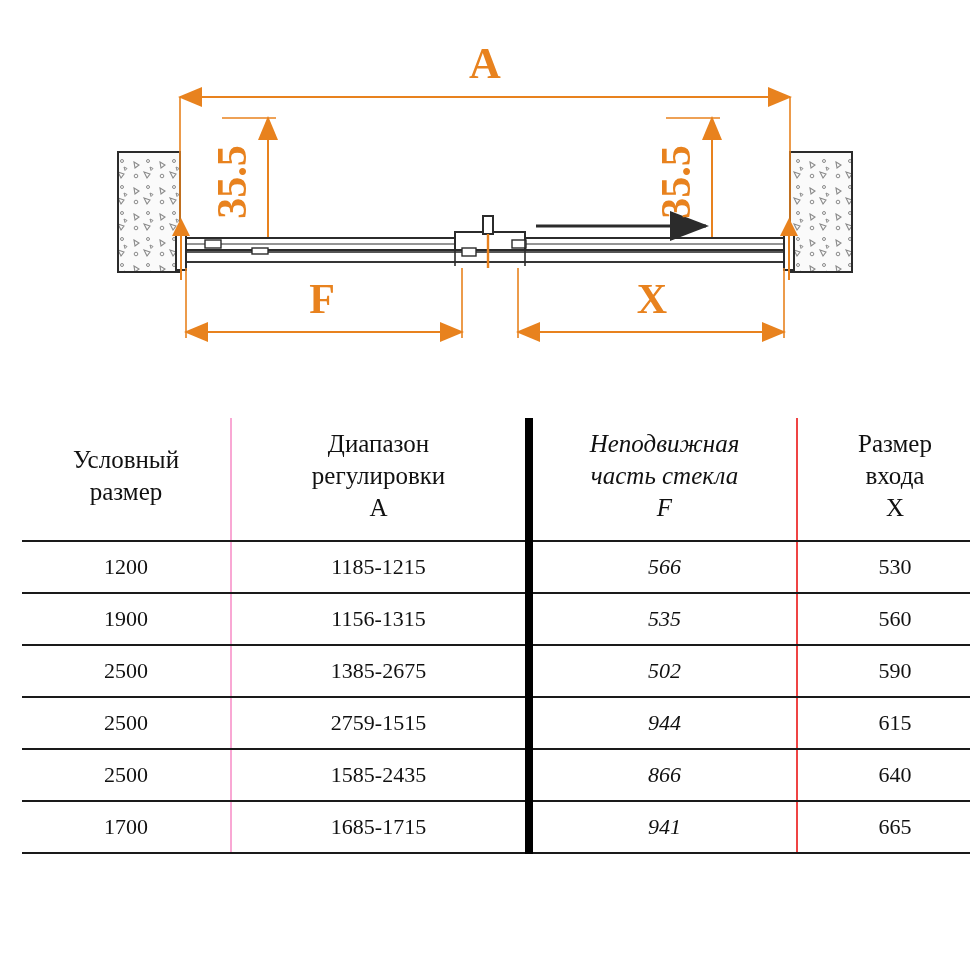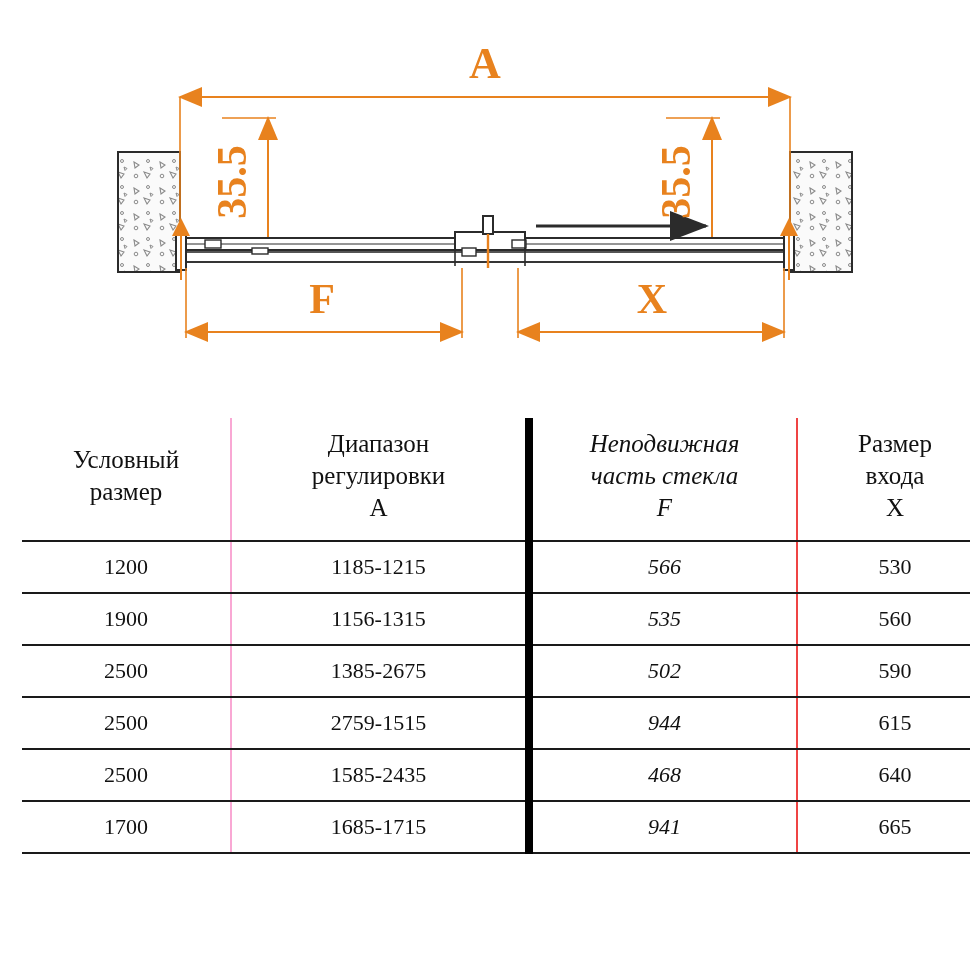--- a/index.html
+++ b/index.html
@@ -232,21 +232,21 @@
         </tr>
         <tr>
           <td class="c0">2500</td>
           <td class="c1">2759-1515</td>
           <td class="c2">944</td>
           <td class="c3">615</td>
         </tr>
         <tr>
           <td class="c0">2500</td>
           <td class="c1">1585-2435</td>
-          <td class="c2">468</td>
+          <td class="c2">866</td>
           <td class="c3">640</td>
         </tr>
         <tr>
           <td class="c0">1700</td>
           <td class="c1">1685-1715</td>
           <td class="c2">941</td>
           <td class="c3">665</td>
         </tr>
 
       </tbody>

